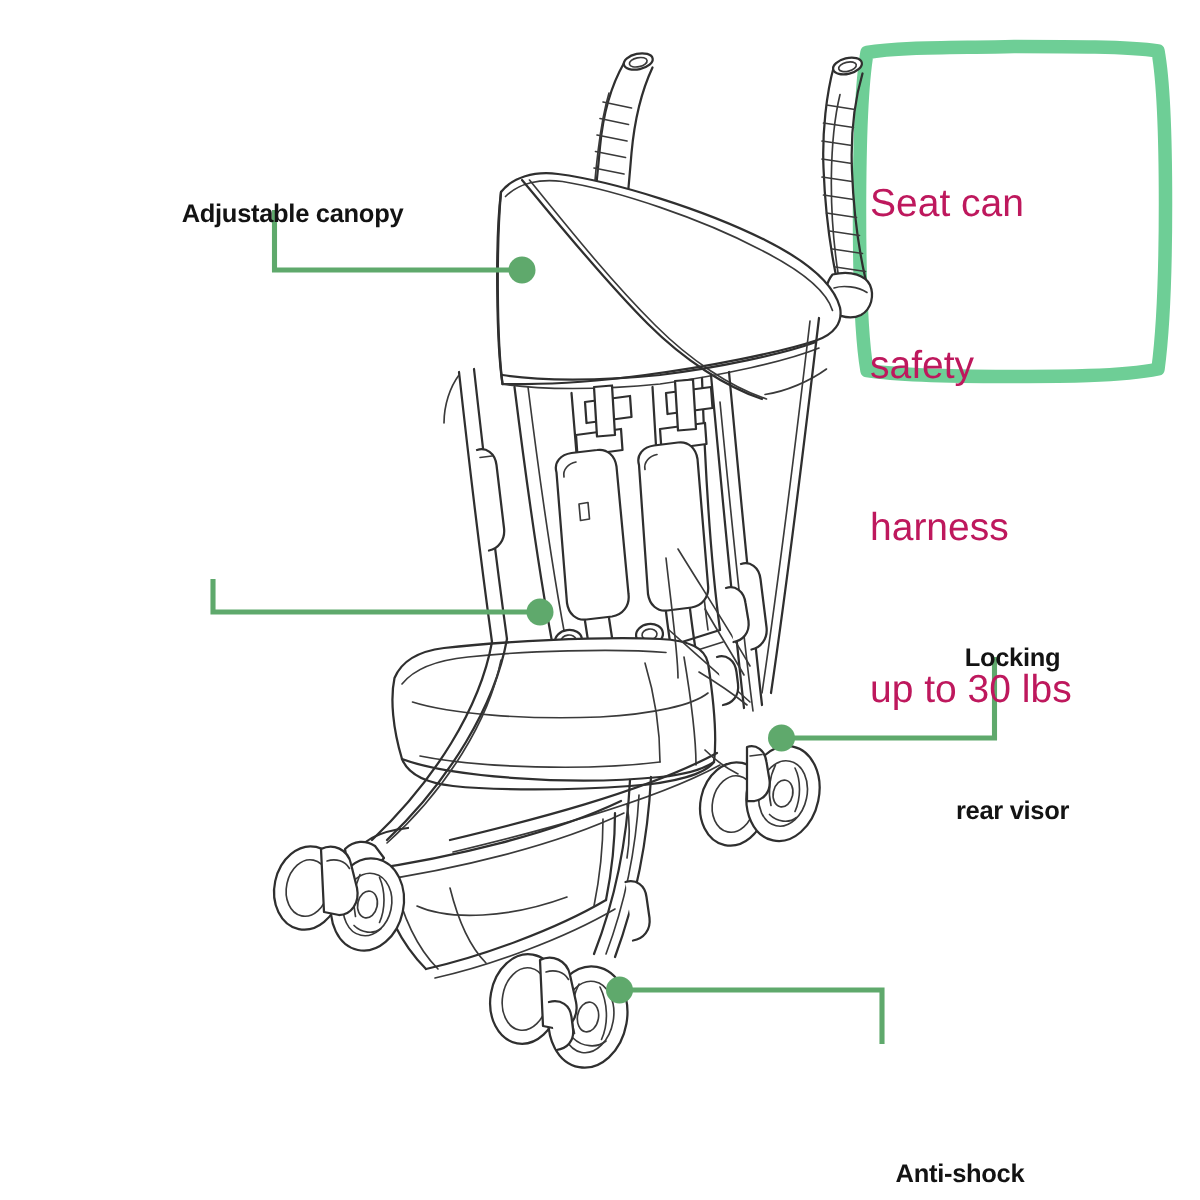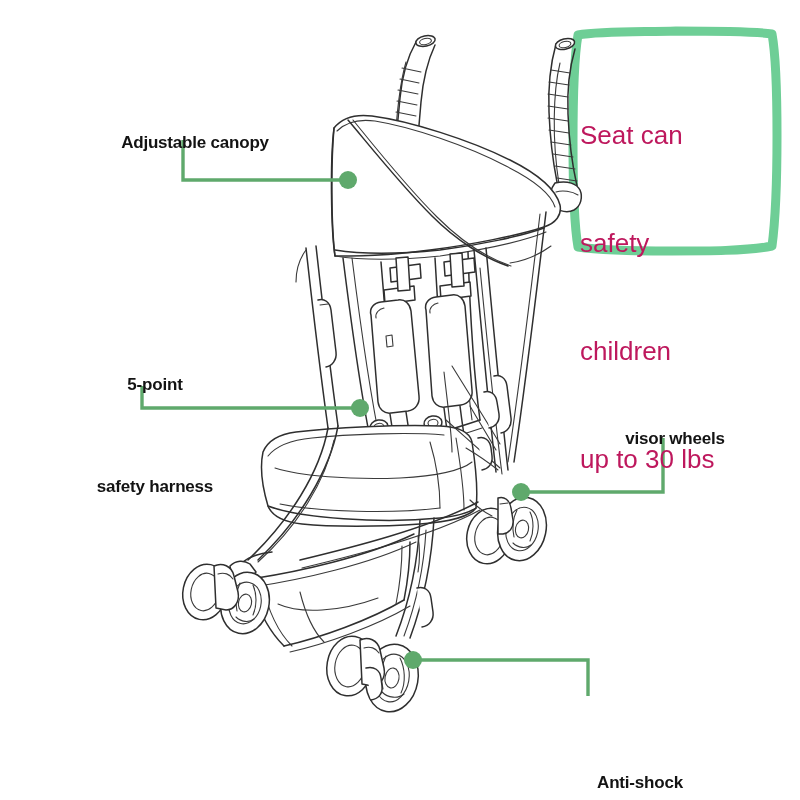--- a/index.html
+++ b/index.html
@@ -337,34 +337,31 @@
 
       <path class="leader" d="M588,696 L588,660 L413,660"></path>
       <circle class="dotg" cx="413" cy="660" r="9"></circle>
     </g>
   </svg>
 
   <div class="label center" style="left:20px; top:58px; width:350px;">
     <div>Adjustable canopy</div>
   </div>
 
-  <div class="label center" style="left:10px; top:300px; width:290px;">
-    <div>5-point</div>
-    <div>safety harness</div>
-  </div>
 
   <div class="label center" style="left:560px; top:354px; width:230px;">
-    <div>visor wheels</div>
+    <div>Locking</div>
+    <div>rear visor</div>
   </div>
 
   <div class="label center" style="left:495px; top:698px; width:290px;">
     <div>Anti-shock</div>
     
   </div>
 
   <div id="callout-text">
     <div>Seat can</div>
     <div>safety</div>
-    <div>children</div>
+    <div>harness</div>
     <div>up to 30 lbs</div>
   </div>
 
 </div>
 
 </body></html>

